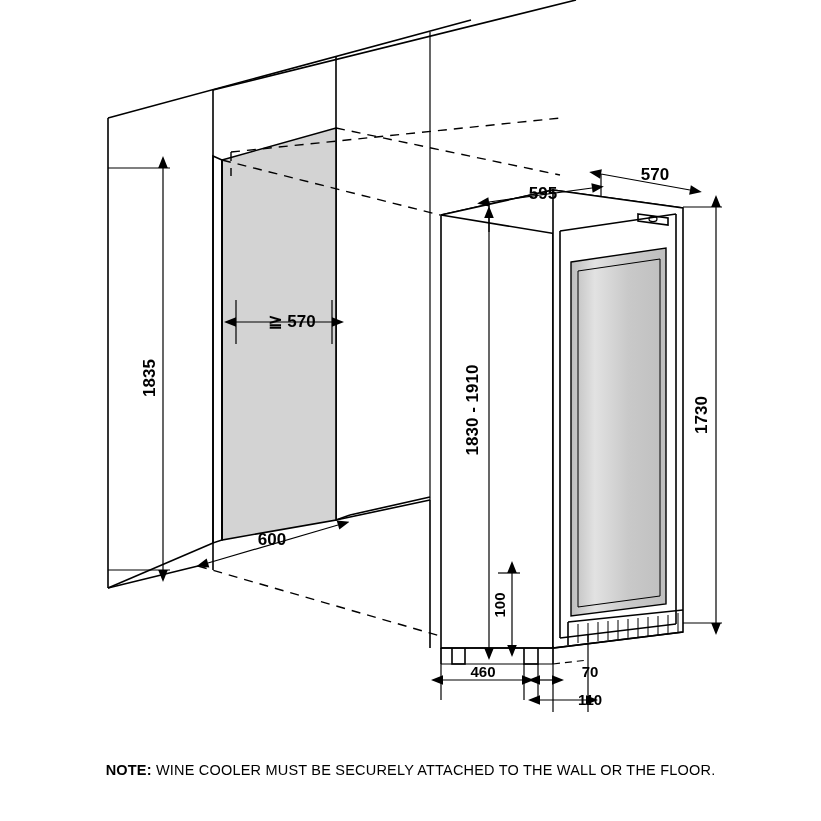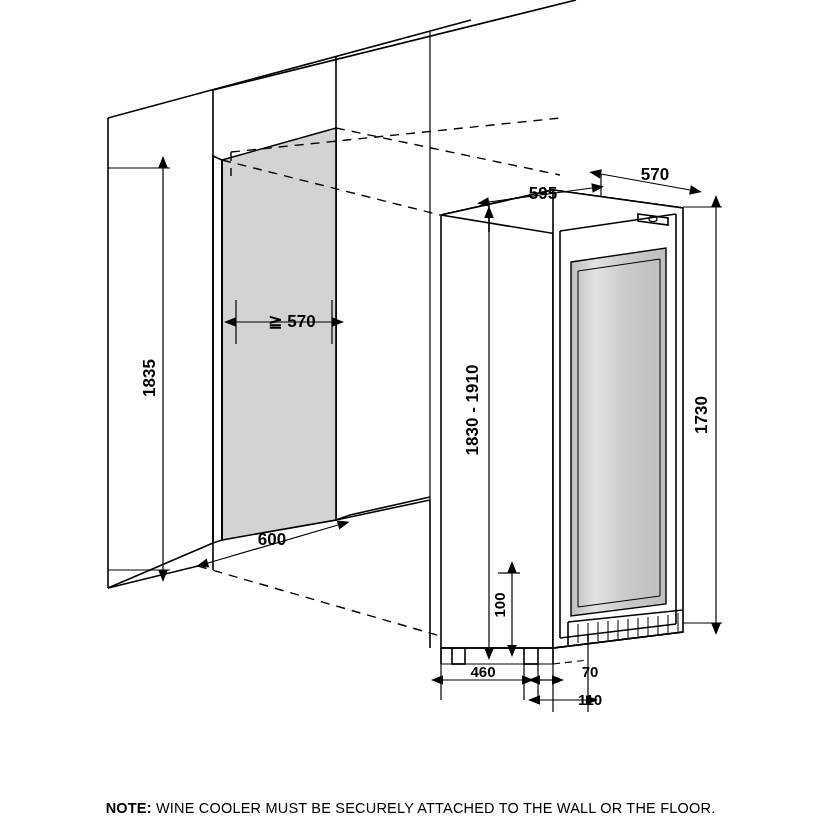--- a/index.html
+++ b/index.html
@@ -21,21 +21,21 @@
   svg#drawing {
     position: absolute;
     left: 0;
     top: 0;
     width: 821px;
     height: 821px;
   }
   .note {
     position: absolute;
     left: 0;
-    top: 800px;
+    top: 762px;
     width: 821px;
     text-align: center;
     font-size: 14.5px;
     letter-spacing: 0.2px;
     color: #000;
   }
   .note .lead {
     font-weight: bold;
   }
   text {

